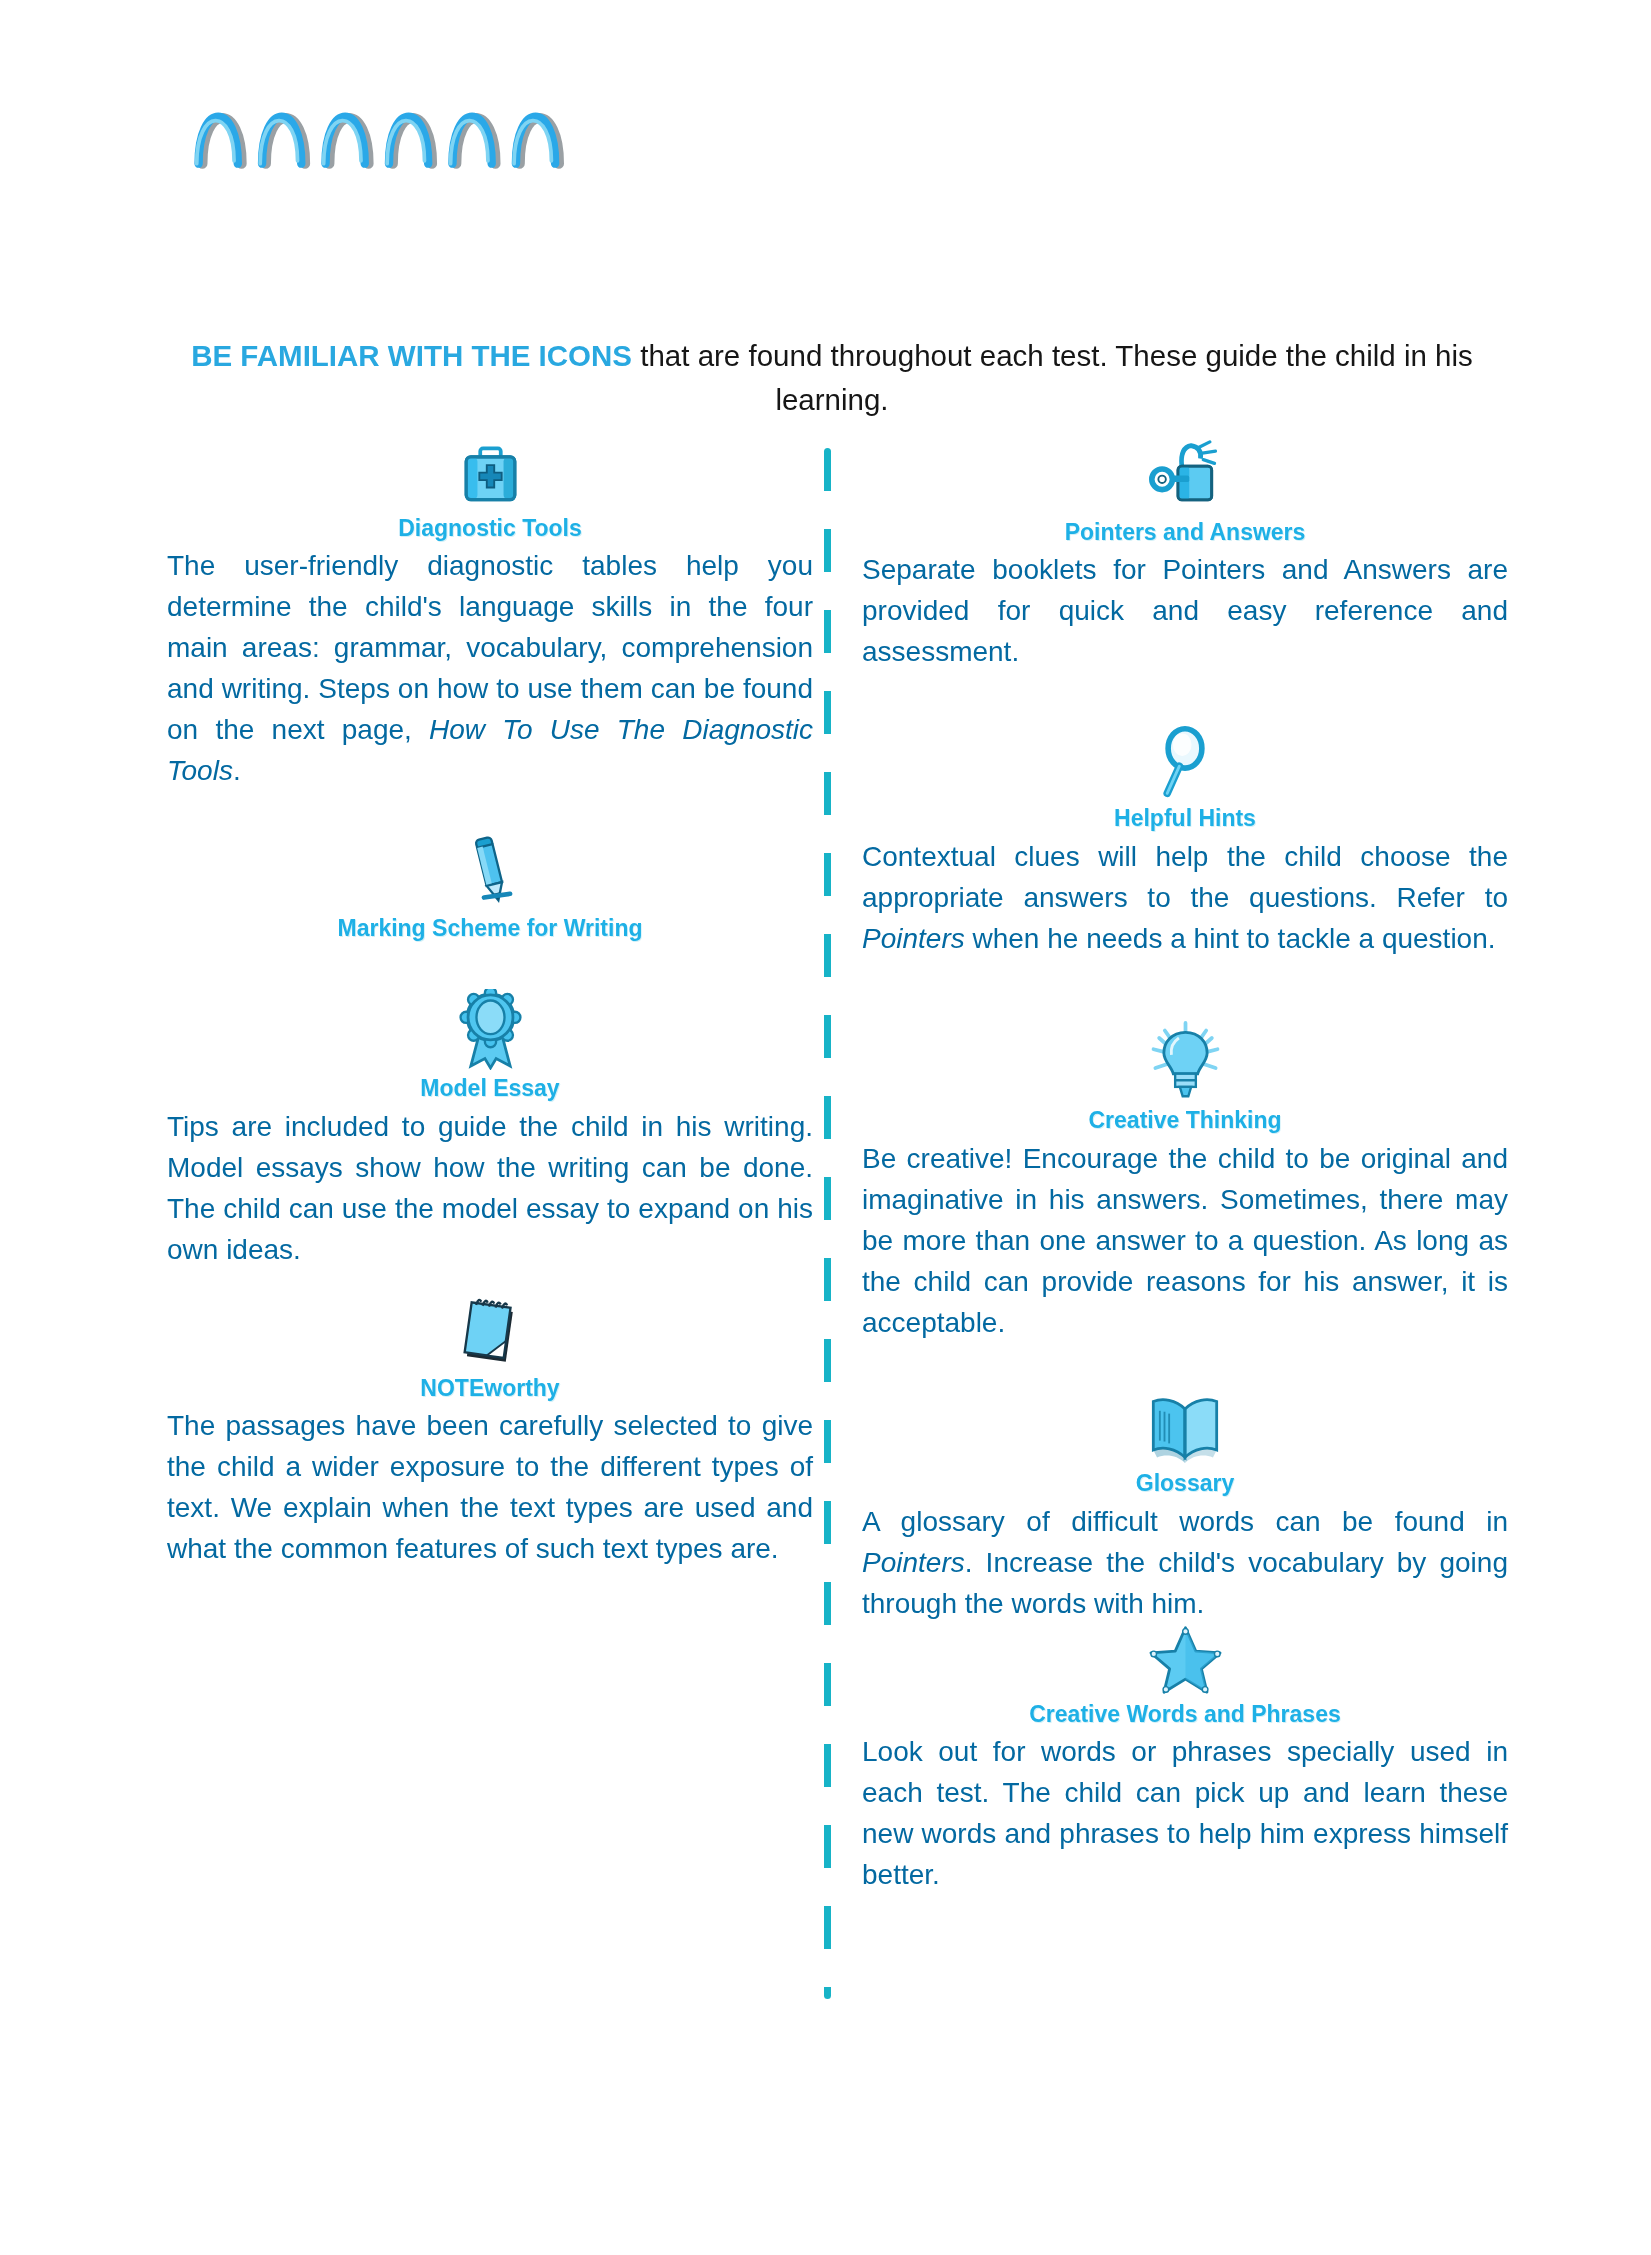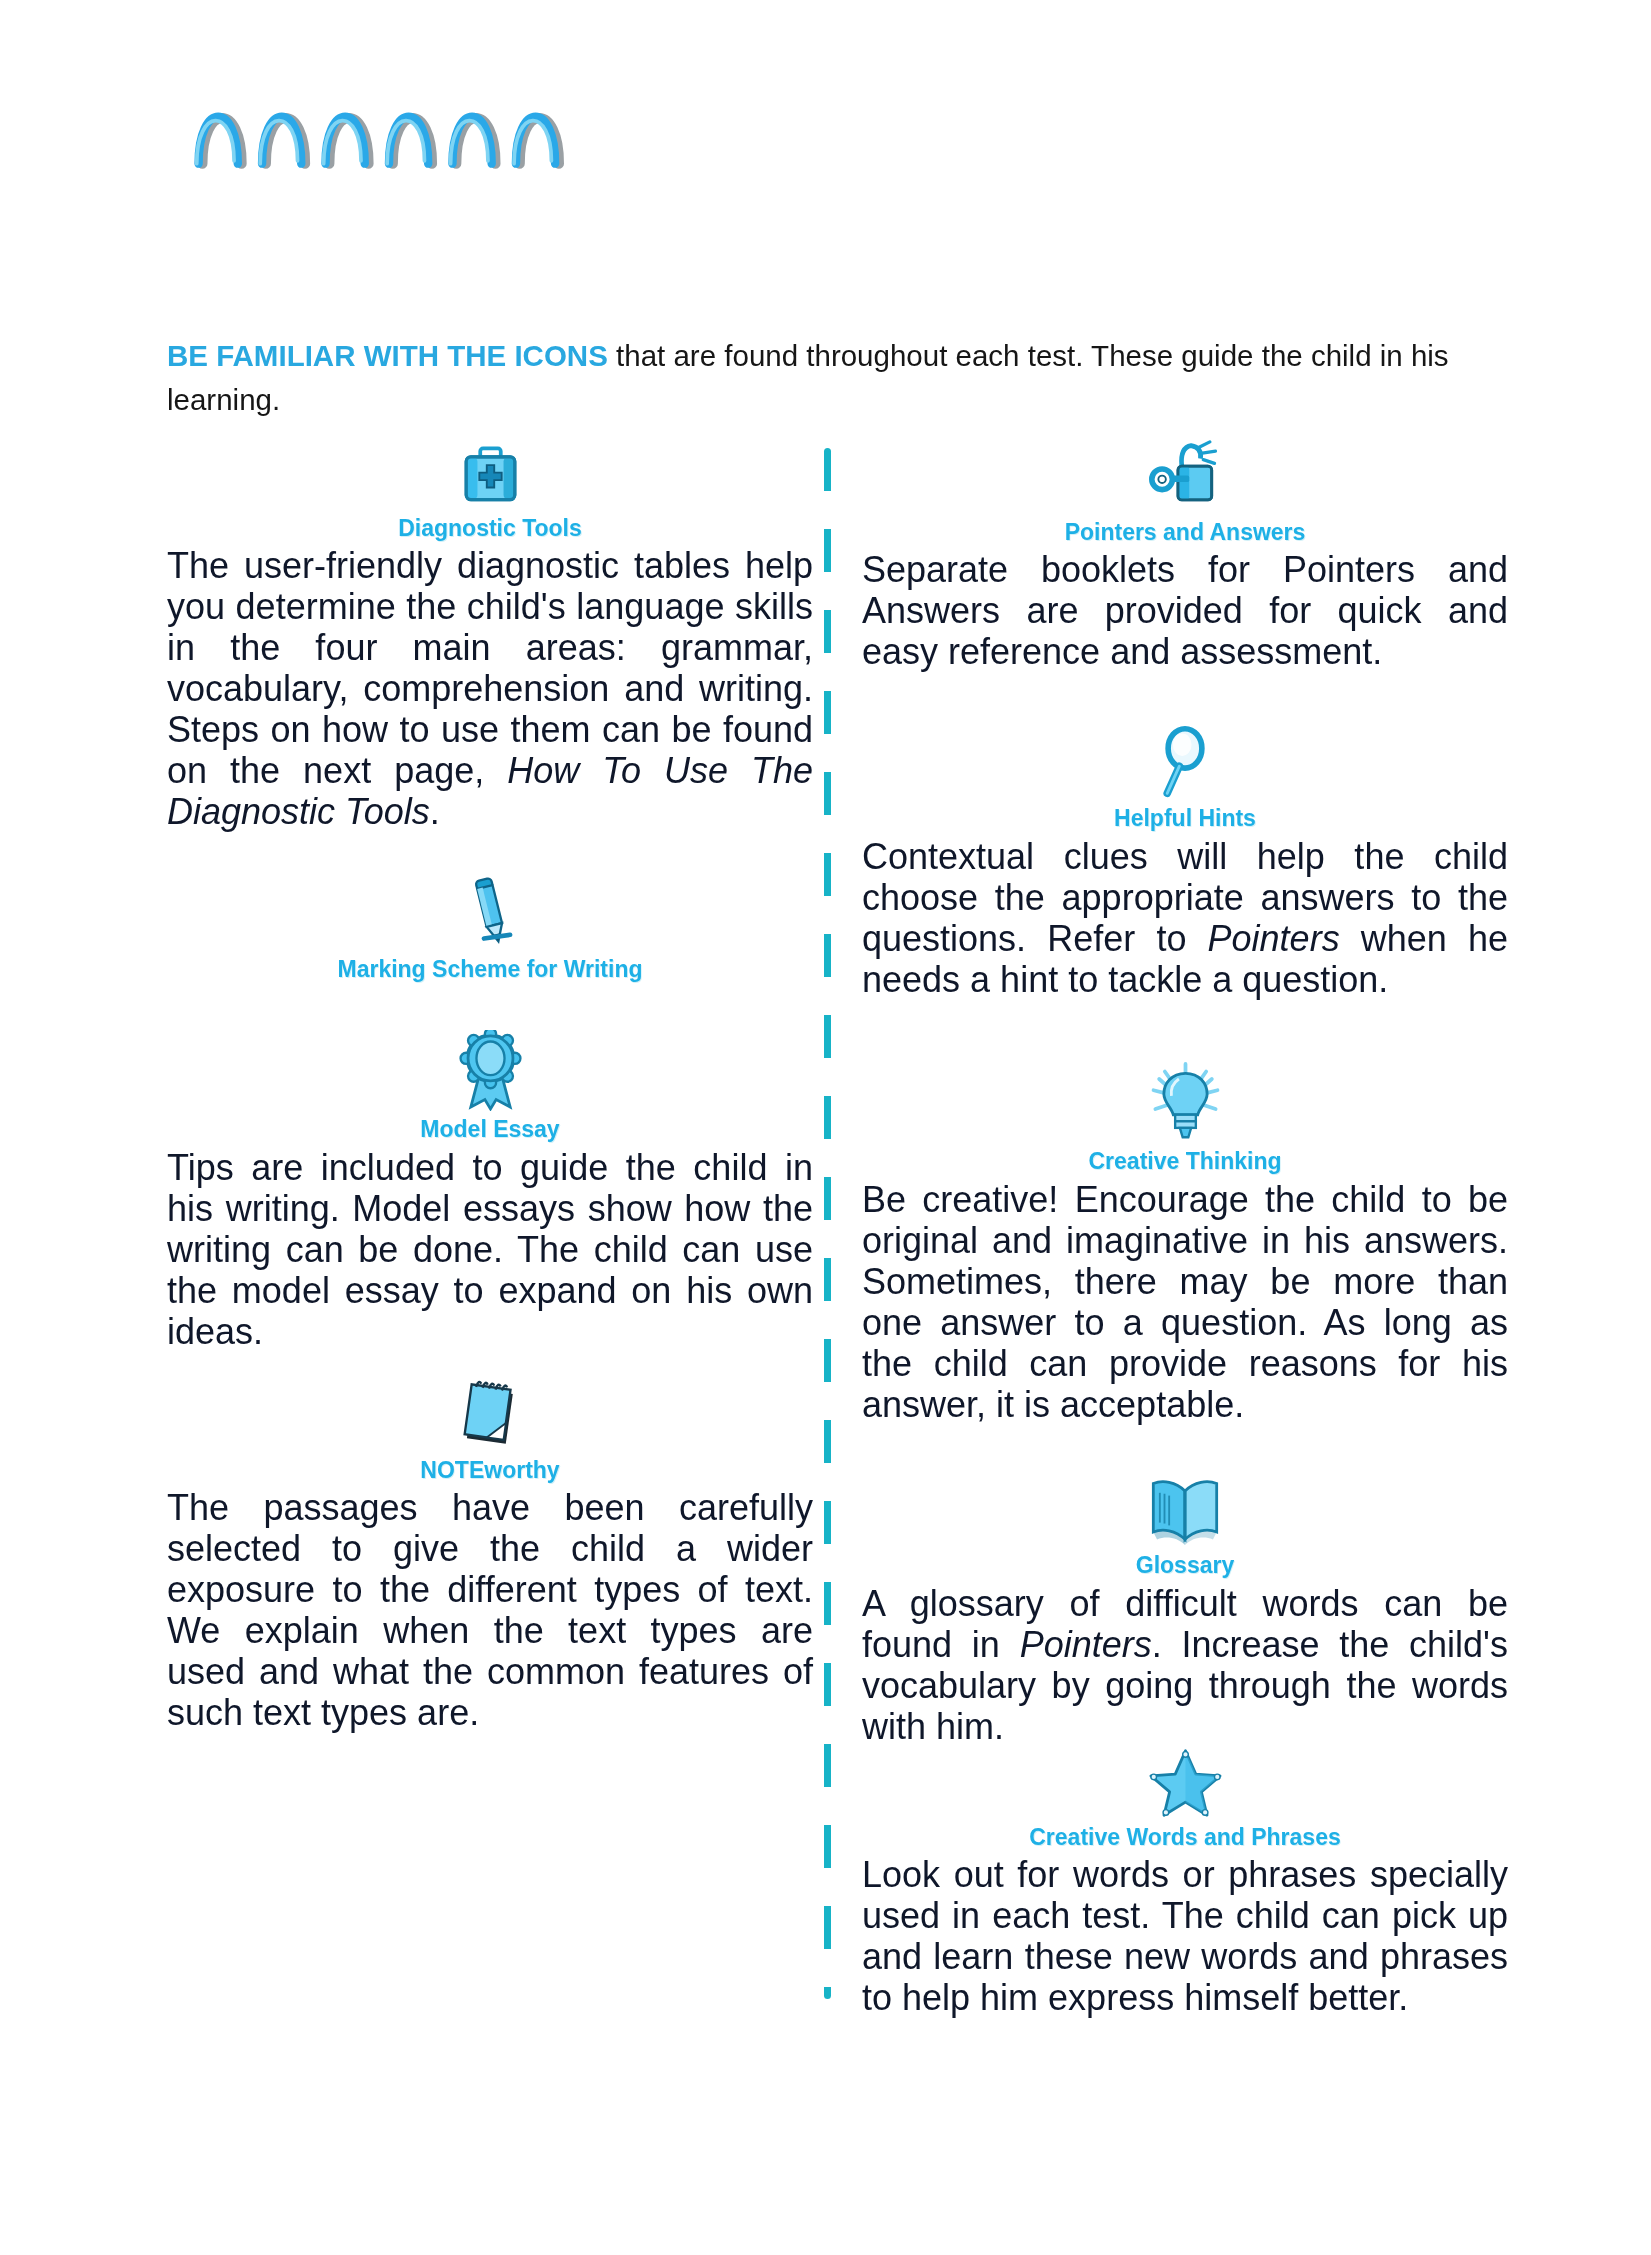--- a/index.html
+++ b/index.html
@@ -65,20 +65,21 @@
   
   .intro {
     position: absolute;
     left: 167px;
     top: 304px;
     width: 1330px;
     font-size: 29.5px;
     line-height: 44px;
     color: #161616;
     font-family: "Liberation Sans", sans-serif;
+    text-align: center;
   }
   .intro .lead {
     color: #29a8e0;
     font-weight: bold;
   }
 
   
   .divider {
     position: absolute;
     left: 824px;
@@ -115,23 +116,23 @@
     color: #1eb0e6;
     font-weight: bold;
     font-size: 23px;
     margin: 5.6px 0 3.7px 0;
     font-family: "Liberation Sans", sans-serif;
     text-shadow: 0.9px 0.9px 0 rgba(0,170,210,0.18);
   }
   .sec-body {
     text-align: justify;
     text-justify: inter-word;
-    font-size: 36px;
+    font-size: 28px;
     line-height: 41px;
-    color: #0f172a;
+    color: #0369a1;
     font-family: "Liberation Sans", sans-serif;
   }
   .sec-body em { font-style: italic; }
 </style>
 </head>
 <body>
 
 <div class="page">
 
   <div class="header-wrap">

